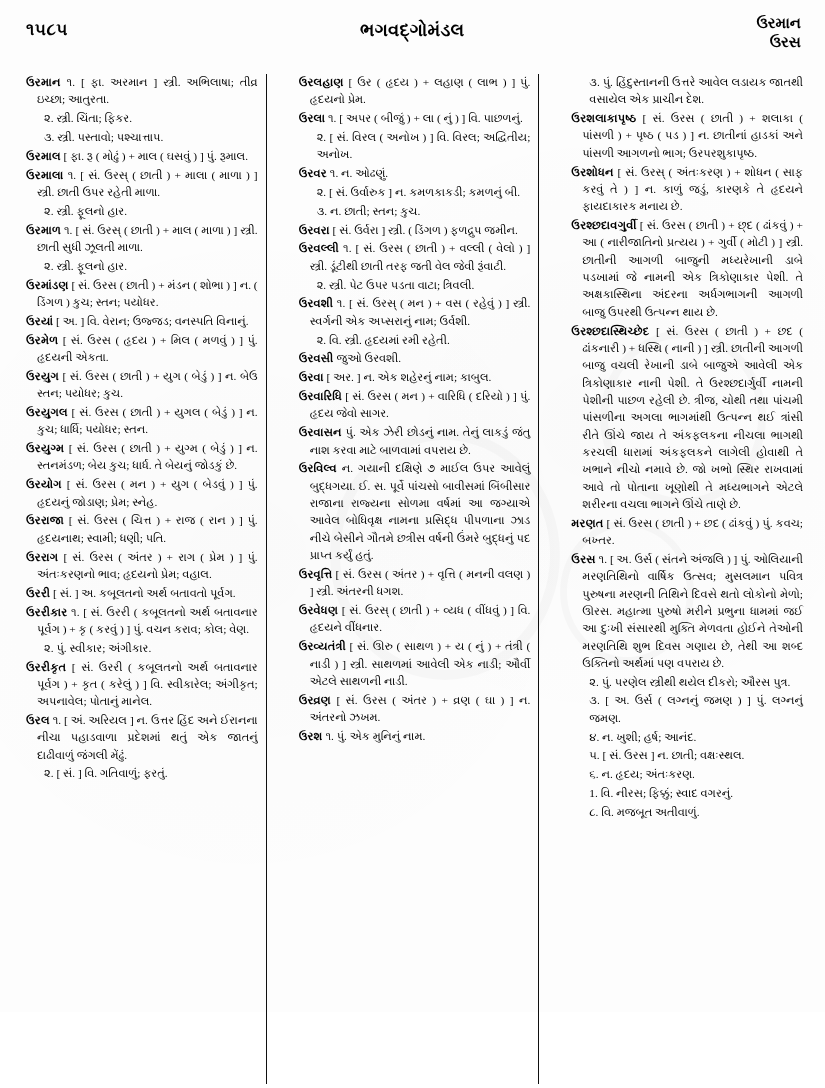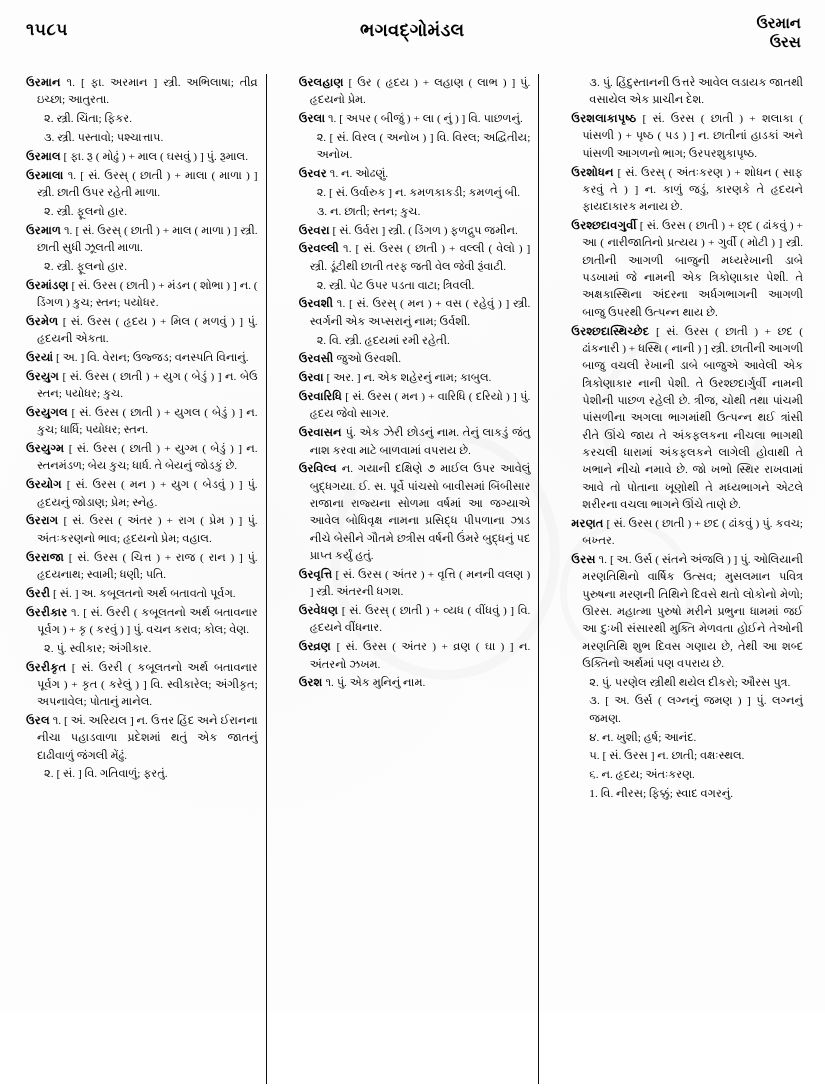--- a/index.html
+++ b/index.html
@@ -132,28 +132,28 @@
     <div class="col col-1">
         <p class="entry hang"><span class="hw">ઉરમાન</span> ૧. [ ફા. અરમાન ] સ્ત્રી. અભિલાષા; તીવ્ર ઇચ્છા; આતુરતા.</p>
         <p class="entry sense">૨. સ્ત્રી. ચિંતા; ફિકર.</p>
         <p class="entry sense">૩. સ્ત્રી. પસ્તાવો; પશ્ચાત્તાપ.</p>
         <p class="entry hang"><span class="hw">ઉરમાલ</span> [ ફા. રૂ ( મોઢું ) + માલ ( ઘસવું ) ] પું. રૂમાલ.</p>
         <p class="entry hang"><span class="hw">ઉરમાલા</span> ૧. [ સં. ઉરસ્ ( છાતી ) + માલા ( માળા ) ] સ્ત્રી. છાતી ઉપર રહેતી માળા.</p>
         <p class="entry sense">૨. સ્ત્રી. ફૂલનો હાર.</p>
         <p class="entry hang"><span class="hw">ઉરમાળ</span> ૧. [ સં. ઉરસ્ ( છાતી ) + માલ ( માળા ) ] સ્ત્રી. છાતી સુધી ઝૂલતી માળા.</p>
         <p class="entry sense">૨. સ્ત્રી. ફૂલનો હાર.</p>
         <p class="entry hang"><span class="hw">ઉરમાંડણ</span> [ સં. ઉરસ ( છાતી ) + મંડન ( શોભા ) ] ન. ( ડિંગળ ) કુચ; સ્તન; પયોધર.</p>
+        <p class="entry hang"><span class="hw">ઉરયાં</span> [ અ. ] વિ. વેરાન; ઉજ્જડ; વનસ્પતિ વિનાનું.</p>
         <p class="entry hang"><span class="hw">ઉરમેળ</span> [ સં. ઉરસ ( હૃદય ) + મિલ ( મળવું ) ] પું. હૃદયની એકતા.</p>
-        <p class="entry hang"><span class="hw">ઉરયાં</span> [ અ. ] વિ. વેરાન; ઉજ્જડ; વનસ્પતિ વિનાનું.</p>
         <p class="entry hang"><span class="hw">ઉરયુગ</span> [ સં. ઉરસ ( છાતી ) + યુગ ( બેડું ) ] ન. બેઉ સ્તન; પયોધર; કુચ.</p>
         <p class="entry hang"><span class="hw">ઉરયુગલ</span> [ સં. ઉરસ ( છાતી ) + યુગલ ( બેડું ) ] ન. કુચ; ધાર્ધિ; પયોધર; સ્તન.</p>
         <p class="entry hang"><span class="hw">ઉરયુગ્મ</span> [ સં. ઉરસ ( છાતી ) + યુગ્મ ( બેડું ) ] ન. સ્તનમંડળ; બેય કુચ; ધાર્ધ. તે બેયનું જોડકું છે.</p>
         <p class="entry hang"><span class="hw">ઉરયોગ</span> [ સં. ઉરસ ( મન ) + યુગ ( બેડવું ) ] પું. હૃદયનું જોડાણ; પ્રેમ; સ્નેહ.</p>
+        <p class="entry hang"><span class="hw">ઉરરાજા</span> [ સં. ઉરસ ( ચિત્ત ) + રાજ ( રાન ) ] પું. હૃદયનાથ; સ્વામી; ધણી; પતિ.</p>
         <p class="entry hang"><span class="hw">ઉરરાગ</span> [ સં. ઉરસ ( અંતર ) + રાગ ( પ્રેમ ) ] પું. અંતઃકરણનો ભાવ; હૃદયનો પ્રેમ; વહાલ.</p>
-        <p class="entry hang"><span class="hw">ઉરરાજા</span> [ સં. ઉરસ ( ચિત્ત ) + રાજ ( રાન ) ] પું. હૃદયનાથ; સ્વામી; ધણી; પતિ.</p>
         <p class="entry hang"><span class="hw">ઉરરી</span> [ સં. ] અ. કબૂલતનો અર્થ બતાવતો પૂર્વગ.</p>
         <p class="entry hang"><span class="hw">ઉરરીકાર</span> ૧. [ સં. ઉરરી ( કબૂલતનો અર્થ બતાવનાર પૂર્વગ ) + કૃ ( કરવું ) ] પું. વચન કરાવ; કોલ; વેણ.</p>
         <p class="entry sense">૨. પું. સ્વીકાર; અંગીકાર.</p>
         <p class="entry hang"><span class="hw">ઉરરીકૃત</span> [ સં. ઉરરી ( કબૂલતનો અર્થ બતાવનાર પૂર્વગ ) + કૃત ( કરેલું ) ] વિ. સ્વીકારેલ; અંગીકૃત; અપનાવેલ; પોતાનું માનેલ.</p>
         <p class="entry hang"><span class="hw">ઉરલ</span> ૧. [ અં. અરિયલ ] ન. ઉત્તર હિંદ અને ઈરાનના નીચા પહાડવાળા પ્રદેશમાં થતું એક જાતનું દાઢીવાળું જંગલી મેંઢું.</p>
         <p class="entry sense">૨. [ સં. ] વિ. ગતિવાળું; ફરતું.</p>
       </div>
     <div class="col col-2">
         <p class="entry hang"><span class="hw">ઉરલહાણ</span> [ ઉર ( હૃદય ) + લહાણ ( લાભ ) ] પું. હૃદયનો પ્રેમ.</p>
         <p class="entry hang"><span class="hw">ઉરલા</span> ૧. [ અપર ( બીજું ) + લા ( નું ) ] વિ. પાછળનું.</p>
@@ -166,33 +166,35 @@
         <p class="entry sense">૨. સ્ત્રી. પેટ ઉપર પડતા વાટા; ત્રિવલી.</p>
         <p class="entry hang"><span class="hw">ઉરવશી</span> ૧. [ સં. ઉરસ્ ( મન ) + વસ ( રહેવું ) ] સ્ત્રી. સ્વર્ગની એક અપ્સરાનું નામ; ઉર્વશી.</p>
         <p class="entry sense">૨. વિ. સ્ત્રી. હૃદયમાં રમી રહેતી.</p>
         <p class="entry hang"><span class="hw">ઉરવસી</span> જુઓ ઉરવશી.</p>
         <p class="entry hang"><span class="hw">ઉરવા</span> [ અર. ] ન. એક શહેરનું નામ; કાબુલ.</p>
         <p class="entry hang"><span class="hw">ઉરવારિધિ</span> [ સં. ઉરસ ( મન ) + વારિધિ ( દરિયો ) ] પું. હૃદય જેવો સાગર.</p>
         <p class="entry hang"><span class="hw">ઉરવાસન</span> પું. એક ઝેરી છોડનું નામ. તેનું લાકડું જંતુ નાશ કરવા માટે બાળવામાં વપરાય છે.</p>
         <p class="entry hang"><span class="hw">ઉરવિલ્વ</span> ન. ગયાની દક્ષિણે ૭ માઈલ ઉપર આવેલું બુદ્ધગયા. ઈ. સ. પૂર્વે પાંચસો બાવીસમાં બિંબીસાર રાજાના રાજ્યના સોળમા વર્ષમાં આ જગ્યાએ આવેલ બોધિવૃક્ષ નામના પ્રસિદ્ધ પીપળાના ઝાડ નીચે બેસીને ગૌતમે છત્રીસ વર્ષની ઉંમરે બુદ્ધનું પદ પ્રાપ્ત કર્યું હતું.</p>
         <p class="entry hang"><span class="hw">ઉરવૃત્તિ</span> [ સં. ઉરસ ( અંતર ) + વૃત્તિ ( મનની વલણ ) ] સ્ત્રી. અંતરની ધગશ.</p>
         <p class="entry hang"><span class="hw">ઉરવેધણ</span> [ સં. ઉરસ્ ( છાતી ) + વ્યધ ( વીંધવું ) ] વિ. હૃદયને વીંધનાર.</p>
+        <p class="entry hang"><span class="hw">ઉરવ્યતંત્રી</span> [ સં. ઊરુ ( સાથળ ) + ય ( નું ) + તંત્રી ( નાડી ) ] સ્ત્રી. સાથળમાં આવેલી એક નાડી; ઔર્વી એટલે સાથળની નાડી.</p>
         <p class="entry hang"><span class="hw">ઉરવ્રણ</span> [ સં. ઉરસ ( અંતર ) + વ્રણ ( ઘા ) ] ન. અંતરનો ઝખમ.</p>
         <p class="entry hang"><span class="hw">ઉરશ</span> ૧. પું. એક મુનિનું નામ.</p>
       </div>
     <div class="col col-3">
         <p class="entry sense">૩. પું. હિંદુસ્તાનની ઉત્તરે આવેલ લડાયક જાતથી વસાયેલ એક પ્રાચીન દેશ.</p>
         <p class="entry hang"><span class="hw">ઉરશલાકાપૃષ્ઠ</span> [ સં. ઉરસ ( છાતી ) + શલાકા ( પાંસળી ) + પૃષ્ઠ ( પડ ) ] ન. છાતીનાં હાડકાં અને પાંસળી આગળનો ભાગ; ઉરપરશુકાપૃષ્ઠ.</p>
         <p class="entry hang"><span class="hw">ઉરશોધન</span> [ સં. ઉરસ્ ( અંતઃકરણ ) + શોધન ( સાફ કરવું તે ) ] ન. કાળું જડું, કારણકે તે હૃદયને ફાયદાકારક મનાય છે.</p>
         <p class="entry hang"><span class="hw">ઉરશ્છદાવગુર્વી</span> [ સં. ઉરસ ( છાતી ) + છ્દ ( ઢાંકવું ) + આ ( નારીજાતિનો પ્રત્યય ) + ગુર્વી ( મોટી ) ] સ્ત્રી. છાતીની આગળી બાજુની મધ્યરેખાની ડાબે પડખામાં જે નામની એક ત્રિકોણાકાર પેશી. તે અક્ષકાસ્થિના અંદરના અર્ધગભાગની આગળી બાજુ ઉપરથી ઉત્પન્ન થાય છે.</p>
         <p class="entry hang"><span class="hw">ઉરશ્છદાસ્થિચ્છેદ</span> [ સં. ઉરસ ( છાતી ) + છદ ( ઢાંકનારી ) + ધસ્થિ ( નાની ) ] સ્ત્રી. છાતીની આગળી બાજુ વચલી રેખાની ડાબે બાજુએ આવેલી એક ત્રિકોણાકાર નાની પેશી. તે ઉરશ્છદાર્ગુર્વી નામની પેશીની પાછળ રહેલી છે. ત્રીજ, ચોથી તથા પાંચમી પાંસળીના અગલા ભાગમાંથી ઉત્પન્ન થઈ ત્રાંસી રીતે ઊંચે જાય તે અંકફલકના નીચલા ભાગથી કરચલી ધારામાં અંકફલકને લાગેલી હોવાથી તે ખભાને નીચો નમાવે છે. જો ખભો સ્થિર રાખવામાં આવે તો પોતાના ખૂણોથી તે મધ્યભાગને એટલે શરીરના વચલા ભાગને ઊંચે તાણે છે.</p>
         <p class="entry hang"><span class="hw">મરણત</span> [ સં. ઉરસ ( છાતી ) + છદ ( ઢાંકવું ) પું. કવચ; બખ્તર.</p>
         <p class="entry hang"><span class="hw">ઉરસ</span> ૧. [ અ. ઉર્સ ( સંતને અંજલિ ) ] પું. ઓલિયાની મરણતિથિનો વાર્ષિક ઉત્સવ; મુસલમાન પવિત્ર પુરુષના મરણની તિથિને દિવસે થતો લોકોનો મેળો; ઊરસ. મહાત્મા પુરુષો મરીને પ્રભુના ધામમાં જઈ આ દુઃખી સંસારથી મુક્તિ મેળવતા હોઈને તેઓની મરણતિથિ શુભ દિવસ ગણાય છે, તેથી આ શબ્દ ઉક્તિનો અર્થમાં પણ વપરાય છે.</p>
         <p class="entry sense">૨. પું. પરણેલ સ્ત્રીથી થયેલ દીકરો; ઔરસ પુત્ર.</p>
         <p class="entry sense">૩. [ અ. ઉર્સ ( લગ્નનું જમણ ) ] પું. લગ્નનું જમણ.</p>
         <p class="entry sense">૪. ન. ખુશી; હર્ષ; આનંદ.</p>
         <p class="entry sense">૫. [ સં. ઉરસ ] ન. છાતી; વક્ષઃસ્થલ.</p>
         <p class="entry sense">૬. ન. હૃદય; અંતઃકરણ.</p>
         <p class="entry sense">1. વિ. નીરસ; ફિક્કું; સ્વાદ વગરનું.</p>
+        <p class="entry sense">૮. વિ. મજબૂત અતીવાળું.</p>
       </div>
   </div>
 
 </div>
 
 </body></html>

